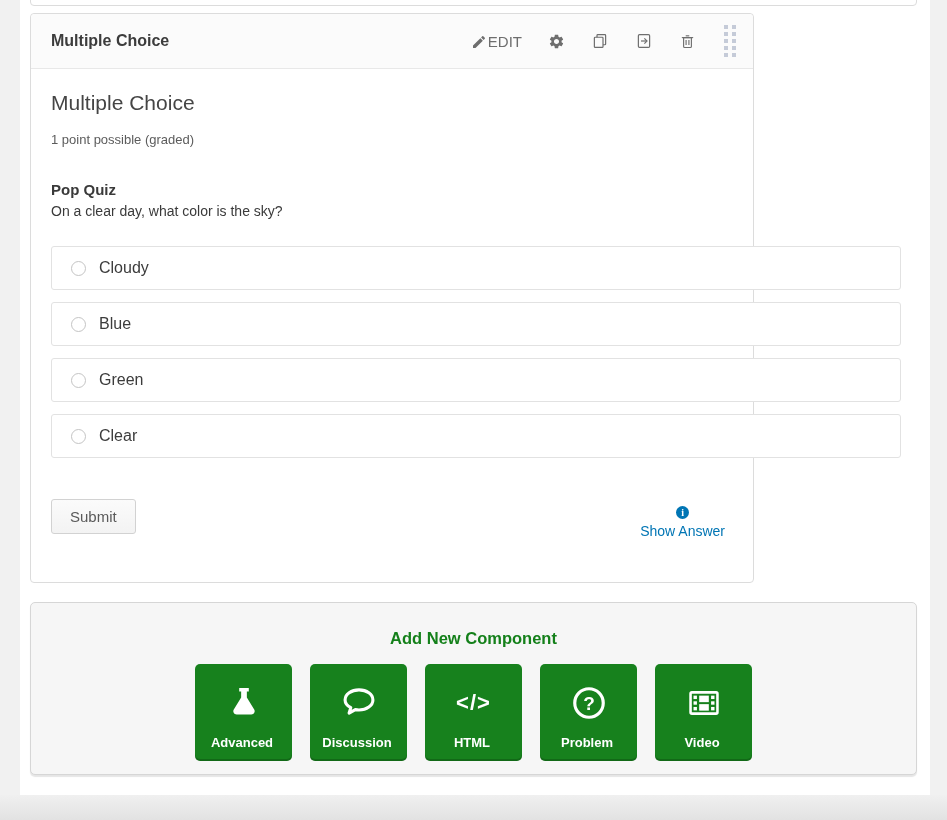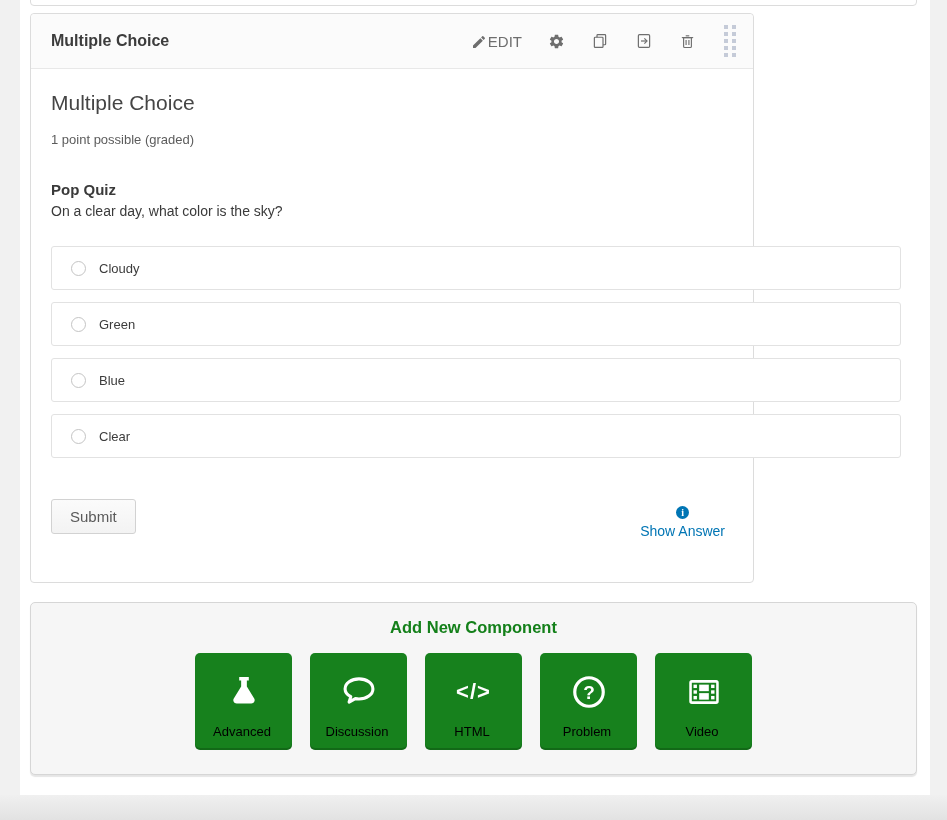--- a/index.html
+++ b/index.html
@@ -55,21 +55,21 @@
   .choices { margin-top: 27px; }
   .choice {
     width: 850px; height: 44px; border: 1px solid #e2e2e2; border-radius: 3px;
     background: #fff; display: flex; align-items: center; gap: 13px;
     padding-left: 19px; margin-bottom: 12px; cursor: pointer;
   }
   .radio {
     width: 15px; height: 15px; border: 1px solid #c4c4c4; border-radius: 50%;
     background: #fff; flex: 0 0 auto;
   }
-  .choice-label { font-size: 13px; color: #3c3c3c; }
+  .choice-label { font-size: 16px; color: #3c3c3c; }
   .action-row {
     margin-top: 41px; display: flex; justify-content: space-between;
     align-items: flex-start; padding-right: 8px;
   }
   .submit-btn {
     font-family: inherit; font-size: 15px; color: #5a5a5a;
     background: linear-gradient(#fbfbfb, #f3f3f3);
     border: 1px solid #d2d2d2; border-radius: 3px;
     padding: 8px 18px; cursor: pointer;
   }
@@ -83,38 +83,38 @@
     font-family: "Liberation Serif", serif;
     display: flex; align-items: center; justify-content: center; line-height: 1;
   }
   .show-answer-label { font-size: 14px; color: #0075b4; }
   
   .add-box {
     position: absolute; left: 30px; top: 602px; width: 887px; height: 173px;
     background: #f6f6f6; border: 1px solid #d6d6d6; border-radius: 5px;
     box-shadow: 0 2px 1px rgba(0,0,0,0.10); text-align: center;
   }
-  .add-title { margin-top: 15px; font-size: 16.5px; font-weight: bold; color: #14801a; }
+  .add-title { margin-top: 26px; font-size: 16.5px; font-weight: bold; color: #14801a; }
   .add-row { display: flex; justify-content: center; gap: 18px; margin-top: 16px; }
   .add-btn {
     width: 97px; height: 97px; background: #17811d; border: none;
     border-radius: 5px; cursor: pointer; position: relative;
     box-shadow: inset 0 -2px 0 rgba(0,0,0,0.18);
   }
   .add-btn .icon-area {
     position: absolute; top: 16px; left: 0; right: 0; height: 46px;
     display: flex; align-items: center; justify-content: center; color: #fff;
   }
   .code-glyph {
     font-size: 22px; font-weight: bold; color: #fff; letter-spacing: 1px;
     font-family: "Liberation Sans", sans-serif;
   }
   .add-label {
     position: absolute; bottom: 11px; left: 0; right: 3px;
-    color: #000000; font-weight: normal; font-size: 13px;
+    color: #ffffff; font-weight: bold; font-size: 13px;
     font-family: "Liberation Sans", sans-serif;
   }
 </style>
 </head>
 <body>
 
 <div class="page-col"></div>
 <div class="bottom-strip"></div>
 <div class="prev-box"></div>
 
@@ -185,25 +185,25 @@
     <div class="q-title">Pop Quiz</div>
     <div class="q-text">On a clear day, what color is the sky?</div>
 
     <div class="choices">
       <div class="choice">
         <span class="radio"></span>
         <span class="choice-label">Cloudy</span>
       </div>
       <div class="choice">
         <span class="radio"></span>
+        <span class="choice-label">Blue</span>
+      </div>
+      <div class="choice">
+        <span class="radio"></span>
         <span class="choice-label">Green</span>
-      </div>
-      <div class="choice">
-        <span class="radio"></span>
-        <span class="choice-label">Blue</span>
       </div>
       <div class="choice">
         <span class="radio"></span>
         <span class="choice-label">Clear</span>
       </div>
     </div>
 
     <div class="action-row">
       <button class="submit-btn">Submit</button>
       <span class="show-answer-wrap">

